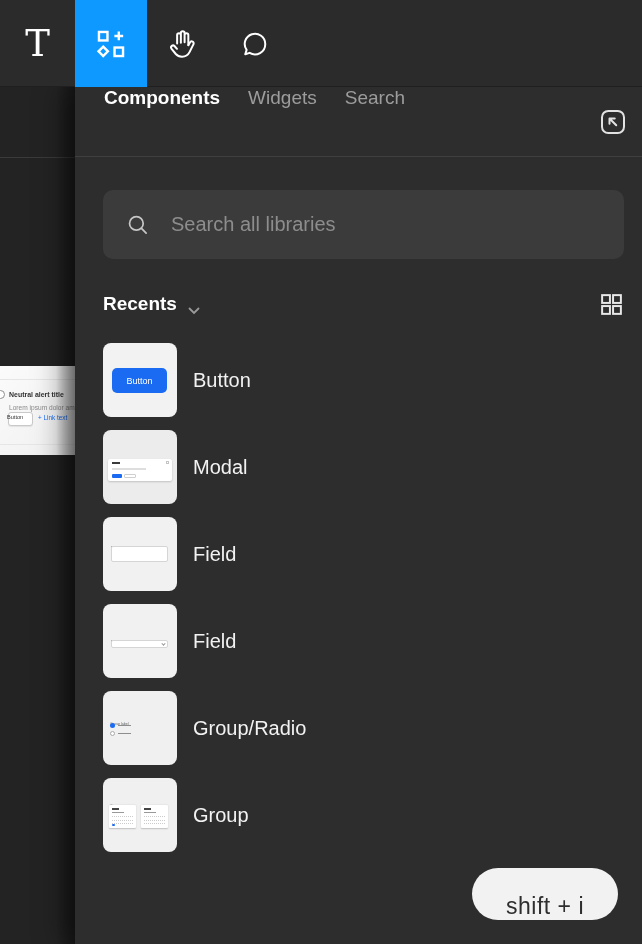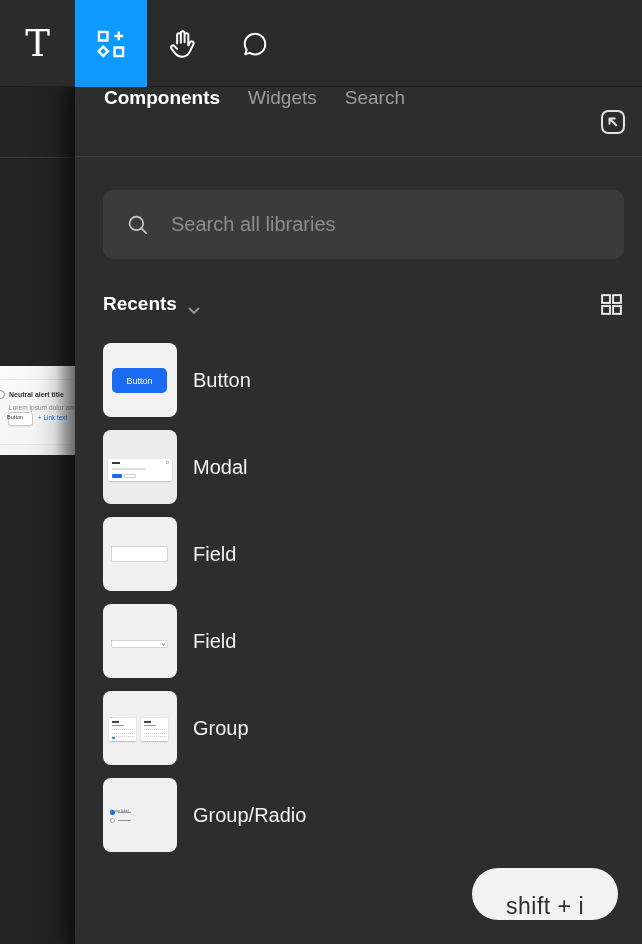--- a/index.html
+++ b/index.html
@@ -249,20 +249,37 @@
             <div class="mini-input" style="top:36px; width:57px; height:8px;">
               <div class="mini-caret"></div>
             </div>
           </div>
           <span class="row-label">Field</span>
         </div>
 
 
         <div class="row">
           <div class="thumb" style="background:#f0f0f0;">
+            <div class="grp-label" style="top:24px;">
+              <span class="tiny">Group label</span>
+            </div>
+            <div class="radio-row" style="top:32px;">
+              <div class="radio-on"></div>
+              <div class="radio-line"></div>
+            </div>
+            <div class="radio-row" style="top:40px;">
+              <div class="radio-off"></div>
+              <div class="radio-line"></div>
+            </div>
+          </div>
+          <span class="row-label">Group/Radio</span>
+        </div>
+
+        <div class="row">
+          <div class="thumb" style="background:#f0f0f0;">
             <div class="grp-label" style="top:19px;">
               <span class="tiny">Group</span>
             </div>
             <div class="grp-card" style="left:6px;">
               <div class="gc-t"></div>
                 <div class="gc-s"></div>
               <div class="gc-d1"></div>
                 <div class="gc-d2"></div>
                 <div class="gc-d3"></div>
               <div class="gc-dot"></div>
@@ -271,37 +288,20 @@
               <div class="gc-t"></div>
                 <div class="gc-s"></div>
               <div class="gc-d1"></div>
                 <div class="gc-d2"></div>
                 <div class="gc-d3"></div>
             </div>
           </div>
           <span class="row-label">Group</span>
         </div>
 
-        <div class="row">
-          <div class="thumb" style="background:#f0f0f0;">
-            <div class="grp-label" style="top:24px;">
-              <span class="tiny">Group label</span>
-            </div>
-            <div class="radio-row" style="top:32px;">
-              <div class="radio-on"></div>
-              <div class="radio-line"></div>
-            </div>
-            <div class="radio-row" style="top:40px;">
-              <div class="radio-off"></div>
-              <div class="radio-line"></div>
-            </div>
-          </div>
-          <span class="row-label">Group/Radio</span>
-        </div>
-
       </div>
     </div>
   </div>
 
   <div class="pill">
     <span>shift + i</span>
   </div>
 
 </div>
 

